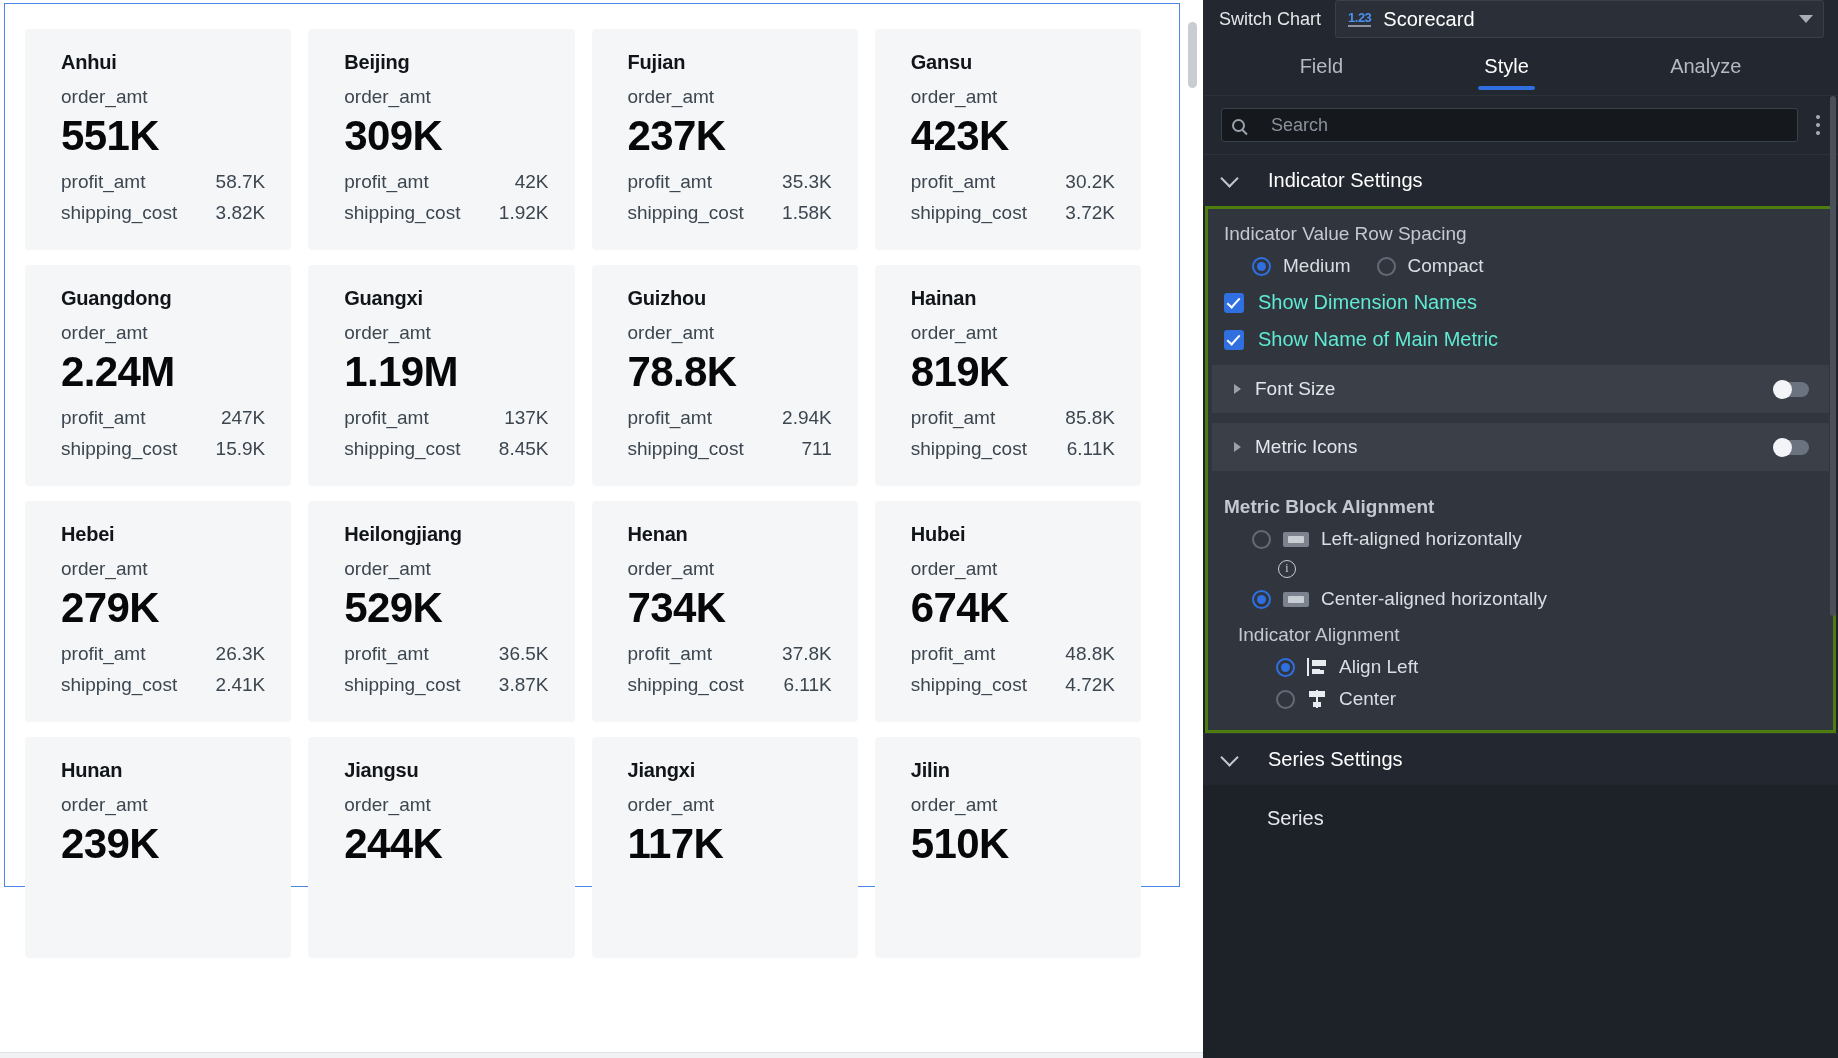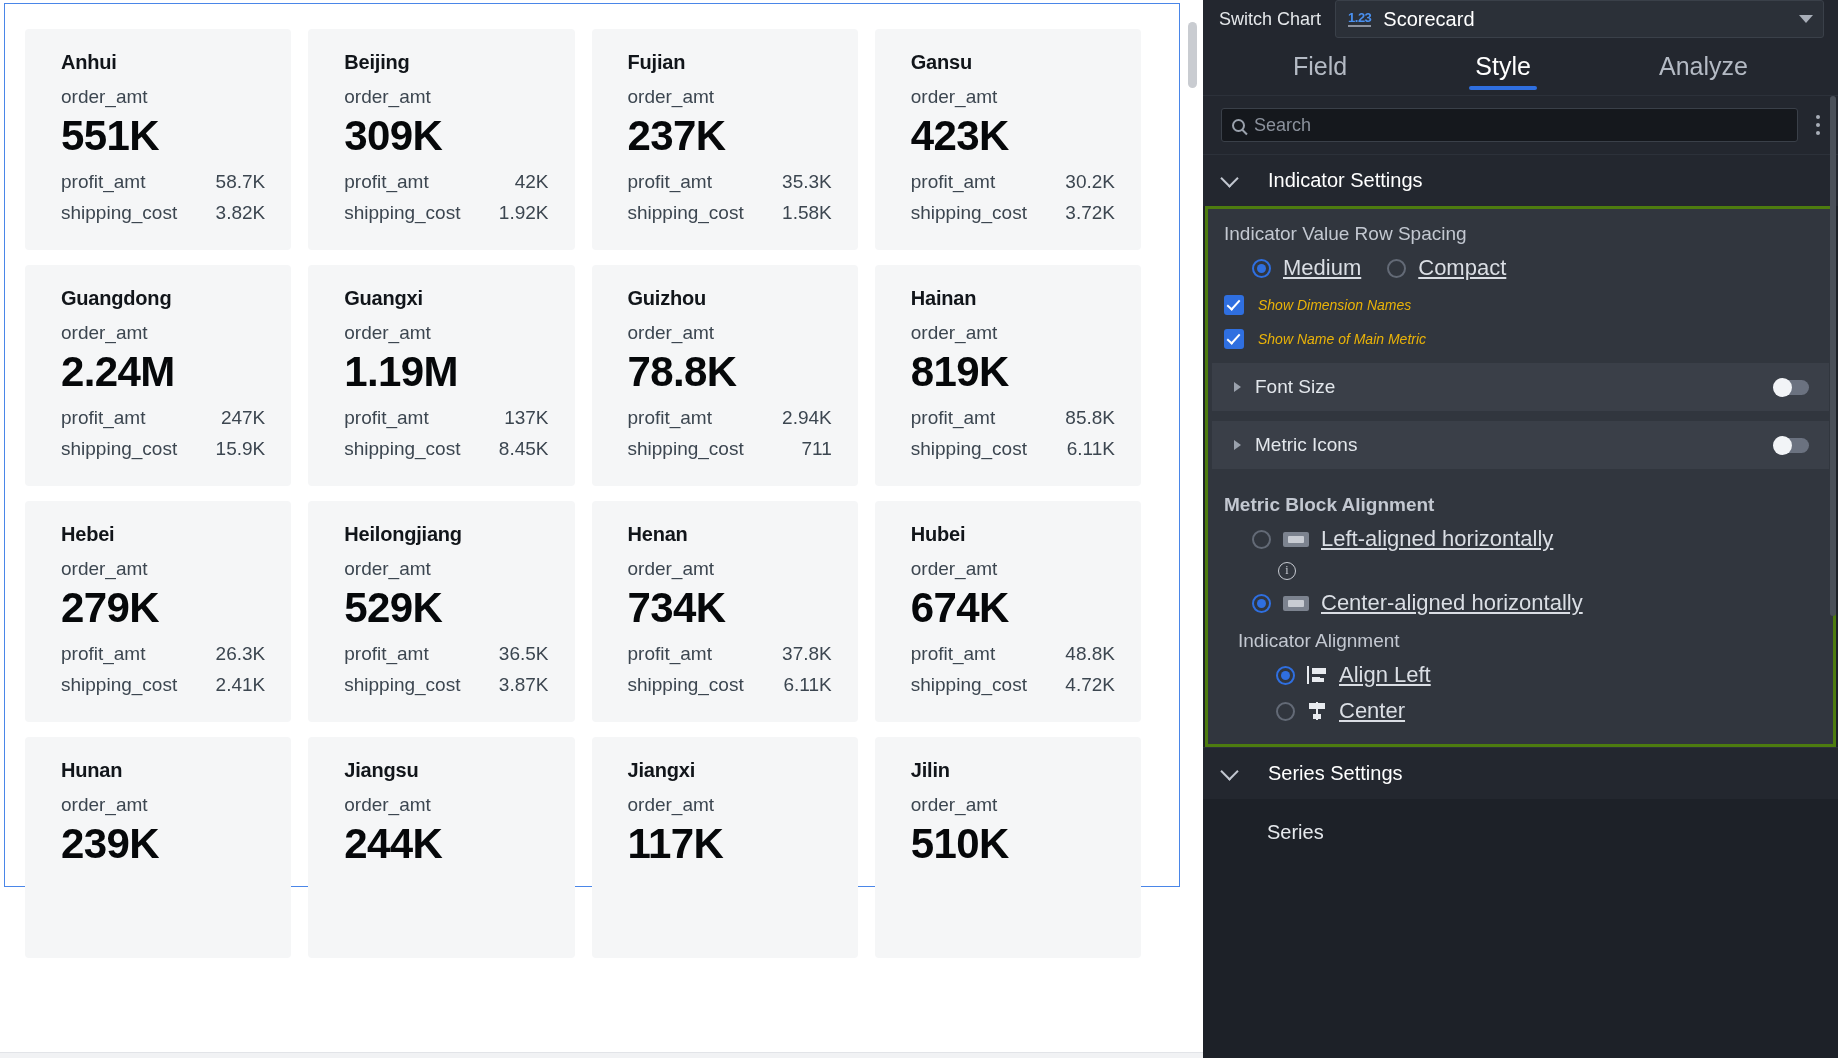--- a/index.html
+++ b/index.html
@@ -135,21 +135,21 @@
   #panel-tabs {
     height: 58px;
     display: flex;
     align-items: center;
     justify-content: space-around;
     padding: 0 26px;
     border-bottom: 1px solid #2c313a;
     background: #23272f;
   }
   .ptab {
-    font-size: 25px; color: #b4bac4;
+    font-size: 20px; color: #b4bac4;
     position: relative; height: 58px;
     display: flex; align-items: center;
     padding: 0 6px;
   }
   .ptab.active { color: #ffffff; }
   .ptab.active::after {
     content: ""; position: absolute;
     left: 0; right: 0; bottom: 6px;
     height: 4px; background: #2f6fe0; border-radius: 2px;
   }
@@ -160,21 +160,21 @@
     align-items: center;
     gap: 10px;
     padding: 0 10px 0 18px;
     background: #23272f;
   }
   #search-box {
     flex: 1; height: 34px;
     background: #15181d;
     border: 1px solid #3a4049;
     border-radius: 3px;
-    display: flex; align-items: center; gap: 9px;
+    display: flex; align-items: center; gap: 26px;
     padding: 0 10px;
   }
   .mag {
     width: 13px; height: 13px;
     border: 2px solid #9aa1ac; border-radius: 50%;
     position: relative; flex: none;
   }
   .mag::after {
     content: ""; position: absolute;
     right: -5px; bottom: -3px;
@@ -218,39 +218,39 @@
   }
   .radio {
     width: 19px; height: 19px; border-radius: 50%;
     border: 2px solid #636a76; flex: none;
     display: flex; align-items: center; justify-content: center;
   }
   .radio.on { border-color: #2f6fe0; }
   .radio.on::after {
     content: ""; width: 9px; height: 9px; border-radius: 50%; background: #2f6fe0;
   }
-  .radio-label { font-size: 22px; color: #dadee4; white-space: nowrap; text-decoration: underline; }
+  .radio-label { font-size: 19px; color: #dadee4; white-space: nowrap; }
   .inline-radios { display: flex; align-items: center; gap: 26px; padding-left: 44px; margin: 8px 0 12px; }
   .inline-radios .radio-row { padding-left: 0; margin: 0; }
 
   .check-row {
     display: flex; align-items: center; gap: 14px;
     padding: 0 0 0 16px; margin: 14px 0;
   }
   .chk {
     width: 20px; height: 20px; border-radius: 3px;
     background: #2f6fe0; flex: none; position: relative;
   }
   .chk::after {
     content: ""; position: absolute;
     left: 6px; top: 2px; width: 5px; height: 11px;
     border-right: 2.5px solid #fff; border-bottom: 2.5px solid #fff;
     transform: rotate(42deg);
   }
-  .check-label { font-size: 14px; color: #eab308; font-style: italic; }
+  .check-label { font-size: 20px; color: #5eead4; }
 
   .toggle-row {
     height: 48px;
     display: flex; align-items: center;
     background: #3a3f48;
     margin: 10px 4px;
     padding: 0 20px 0 22px;
   }
   .chev-right {
     width: 0; height: 0;

